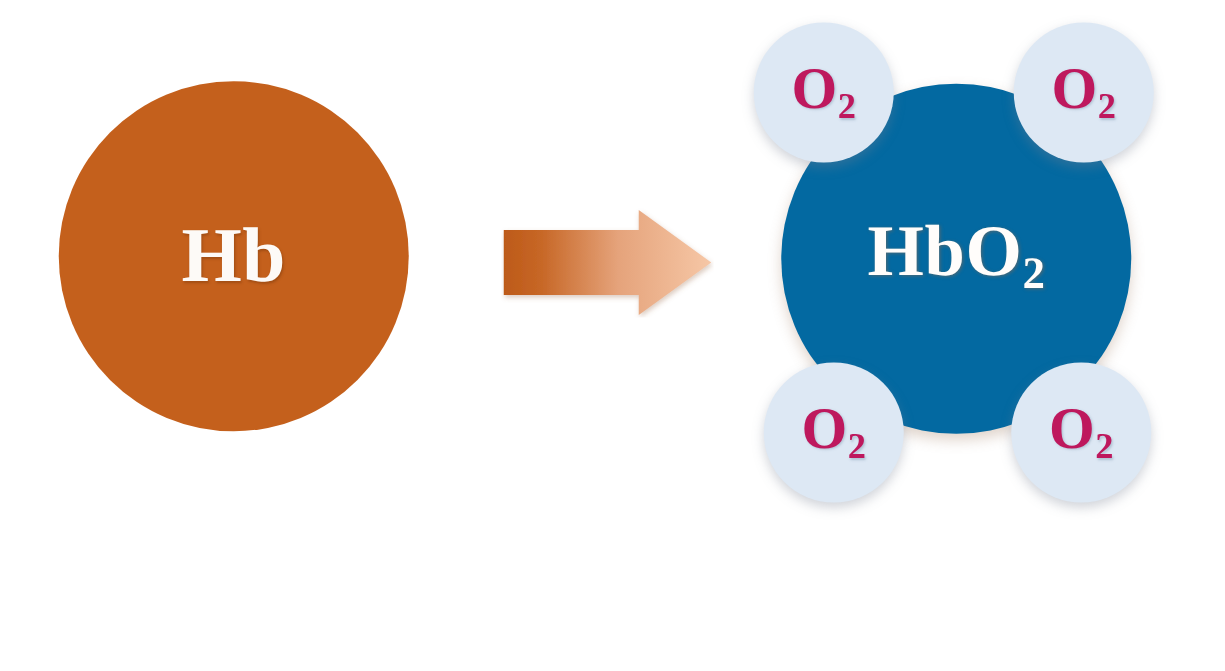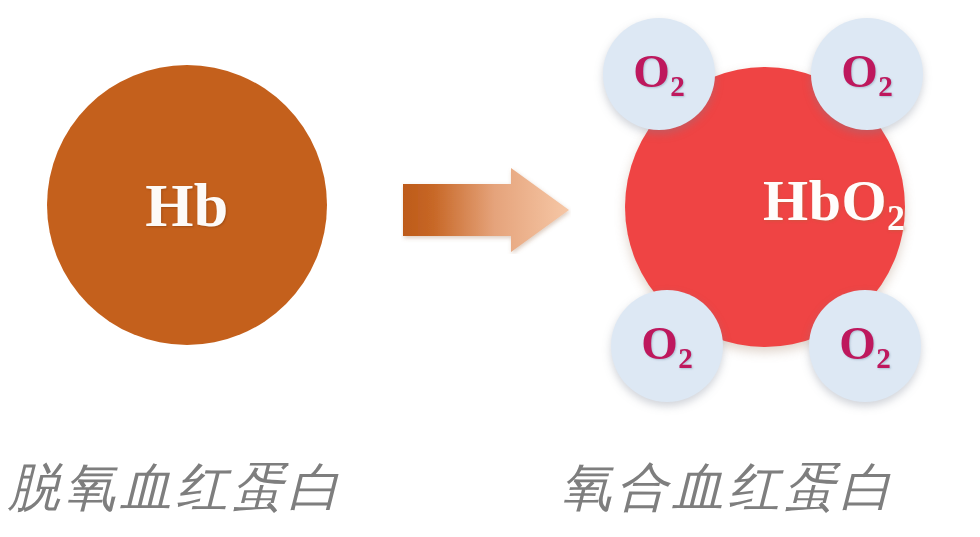--- a/index.html
+++ b/index.html
@@ -63,23 +63,22 @@
     left: 596px;
     top: 10px;
     width: 336px;
     height: 396px;
   }
   #hbo2-circle {
     left: 29px;   
     top: 57px;    
     width: 280px;
     height: 280px;
-    background: #ef4444;
+    background: #0369a1;
     box-shadow: 0 5px 11px rgba(150,110,80,0.30);
-    justify-content: flex-end;
   }
   #hbo2-label {
     color: #fffdfb;
     font-size: 58px;
     font-weight: bold;
     line-height: 1;
     letter-spacing: 0.5px;
     text-shadow: 1px 1px 3px rgba(170,105,60,0.45);
     user-select: none;
     position: relative;
@@ -177,17 +176,15 @@
     <div class="molecule o2-bubble" id="o2-bottom-left">
       <span class="o2-text"><span>O</span><span class="sub">2</span></span>
     </div>
 
     <div class="molecule o2-bubble" id="o2-bottom-right">
       <span class="o2-text"><span>O</span><span class="sub">2</span></span>
     </div>
 
   </div>
 
-  <div class="caption" id="caption-deoxy">脱氧血红蛋白</div>
 
-  <div class="caption" id="caption-oxy">氧合血红蛋白</div>
 
 </div>
 
 </body></html>

